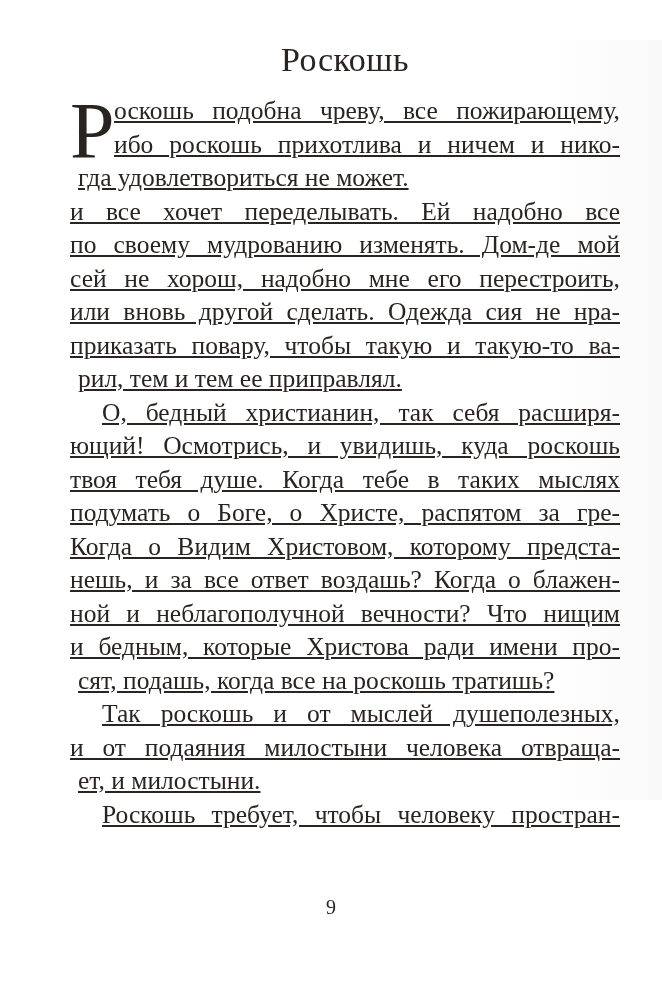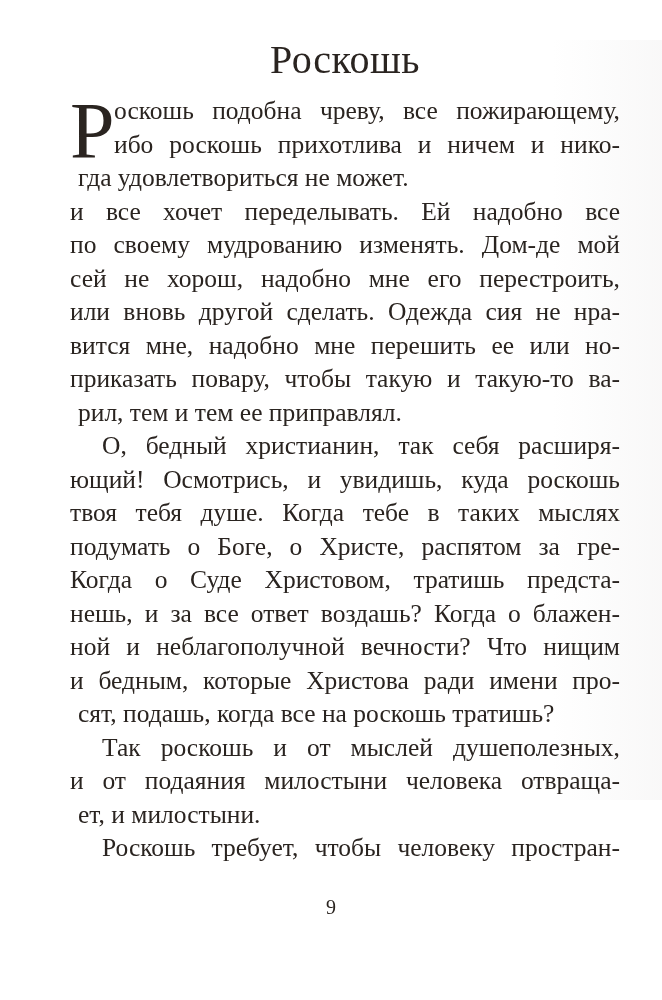--- a/index.html
+++ b/index.html
@@ -26,21 +26,21 @@
     }
     .page {
       position: absolute;
       left: 70px;
       top: 40px;
       width: 550px;
     }
     .title {
       text-align: center;
       font-family: "Liberation Serif", "DejaVu Serif", serif;
-      font-size: 40px;
+      font-size: 34px;
       font-weight: normal;
       letter-spacing: 0.5px;
       margin: 0 0 14px 0;
       line-height: 40px;
       color: #2a2420;
     }
     .text {
       font-family: "Liberation Serif", "DejaVu Serif", serif;
       font-size: 25.5px;
       line-height: 33.5px;
@@ -52,20 +52,21 @@
     .para {
       margin: 0;
       text-indent: 0;
     }
     .line {
       display: block;
       text-align: justify;
       text-align-last: justify;
       white-space: nowrap;
       height: 33.5px;
+      text-decoration: underline;
     }
     .line.last {
       text-align-last: left;
       margin-left: 8px;
     }
     .line.indent {
       padding-left: 32px;
     }
     .dropcap-para {
       position: relative;
@@ -108,31 +109,30 @@
       <span class="line dc">оскошь подобна чреву, все пожирающему,</span>
       <span class="line dc">ибо роскошь прихотлива и ничем и нико-</span>
       <span class="line last">гда удовлетвориться не может.</span>
     </p>
 
     <p class="para">
       <span class="line">и все хочет переделывать. Ей надобно все</span>
       <span class="line">по своему мудрованию изменять. Дом-де мой</span>
       <span class="line">сей не хорош, надобно мне его перестроить,</span>
       <span class="line">или вновь другой сделать. Одежда сия не нра-</span>
-      <span class="line">вится мне, надобно мне перешить ее или но-</span>
       <span class="line">приказать повару, чтобы такую и такую-то ва-</span>
       <span class="line last">рил, тем и тем ее приправлял.</span>
     </p>
 
     <p class="para">
       <span class="line indent">О, бедный христианин, так себя расширя-</span>
       <span class="line">ющий! Осмотрись, и увидишь, куда роскошь</span>
       <span class="line">твоя тебя душе. Когда тебе в таких мыслях</span>
       <span class="line">подумать о Боге, о Христе, распятом за гре-</span>
-      <span class="line">Когда о Суде Христовом, тратишь предста-</span>
+      <span class="line">Когда о Видим Христовом, которому предста-</span>
       <span class="line">нешь, и за все ответ воздашь? Когда о блажен-</span>
       <span class="line">ной и неблагополучной вечности? Что нищим</span>
       <span class="line">и бедным, которые Христова ради имени про-</span>
       <span class="line last">сят, подашь, когда все на роскошь тратишь?</span>
     </p>
 
     <p class="para">
       <span class="line indent">Так роскошь и от мыслей душеполезных,</span>
       <span class="line">и от подаяния милостыни человека отвраща-</span>
       <span class="line last">ет, и милостыни.</span>

